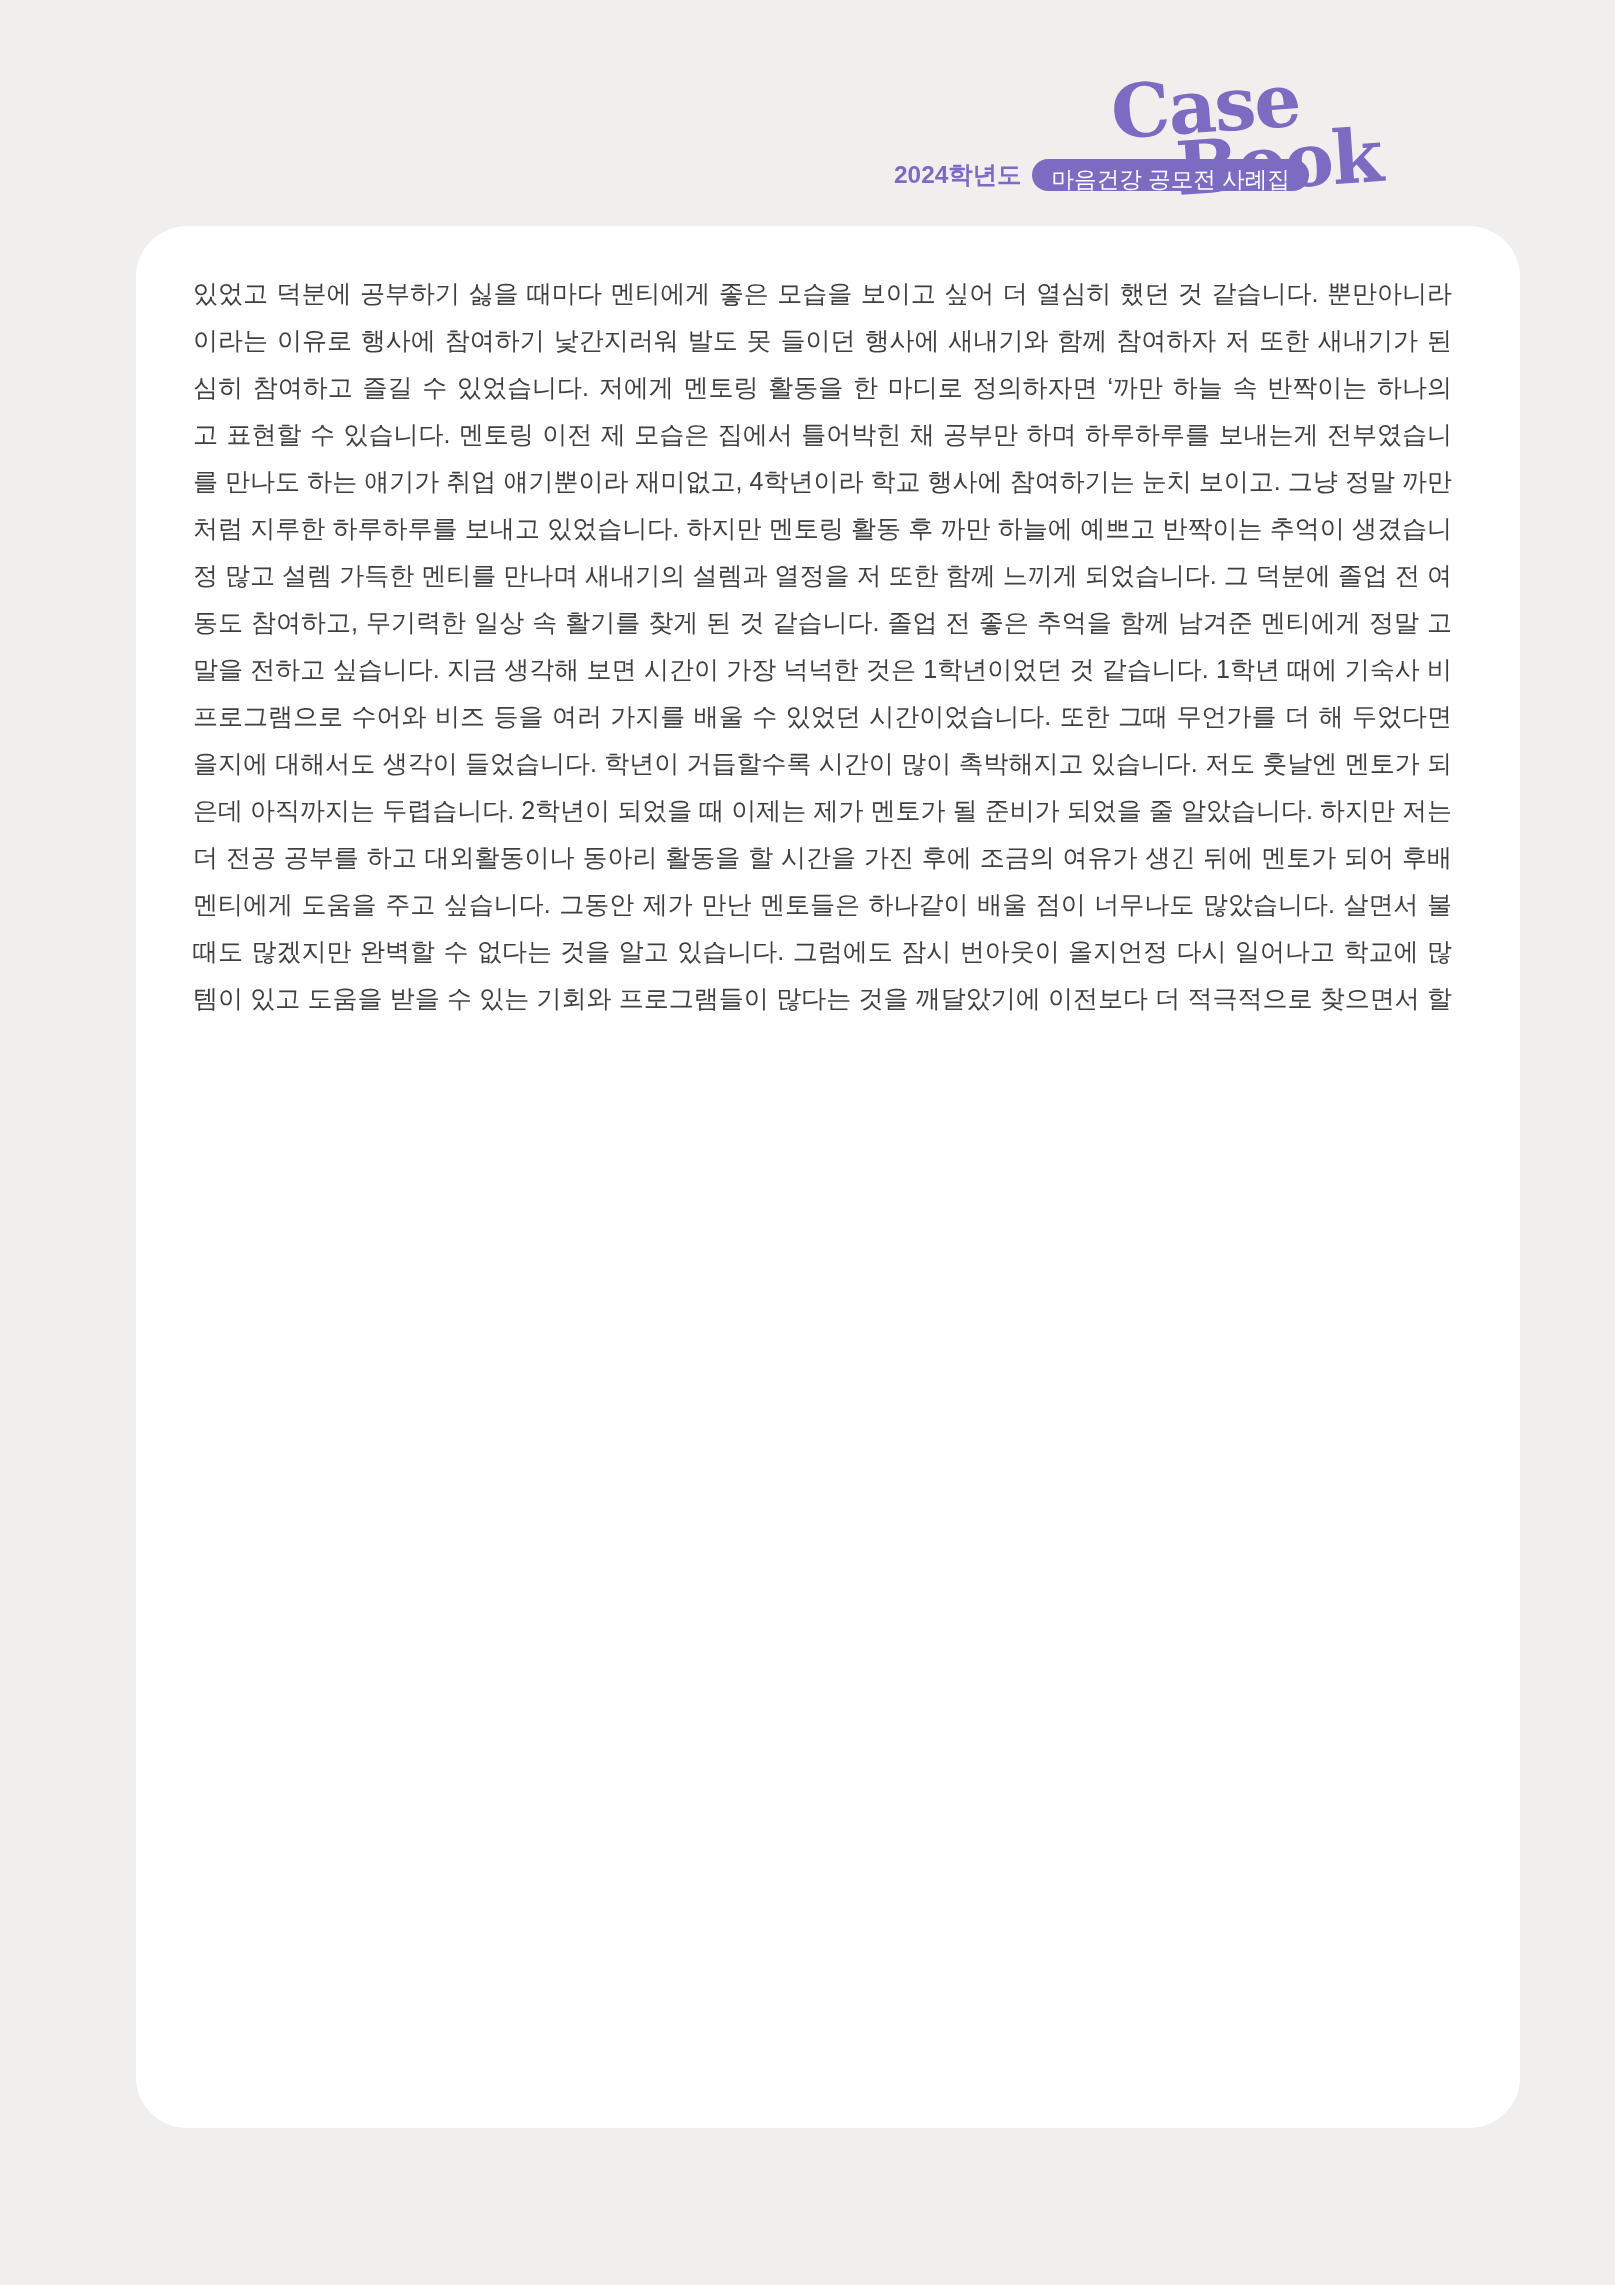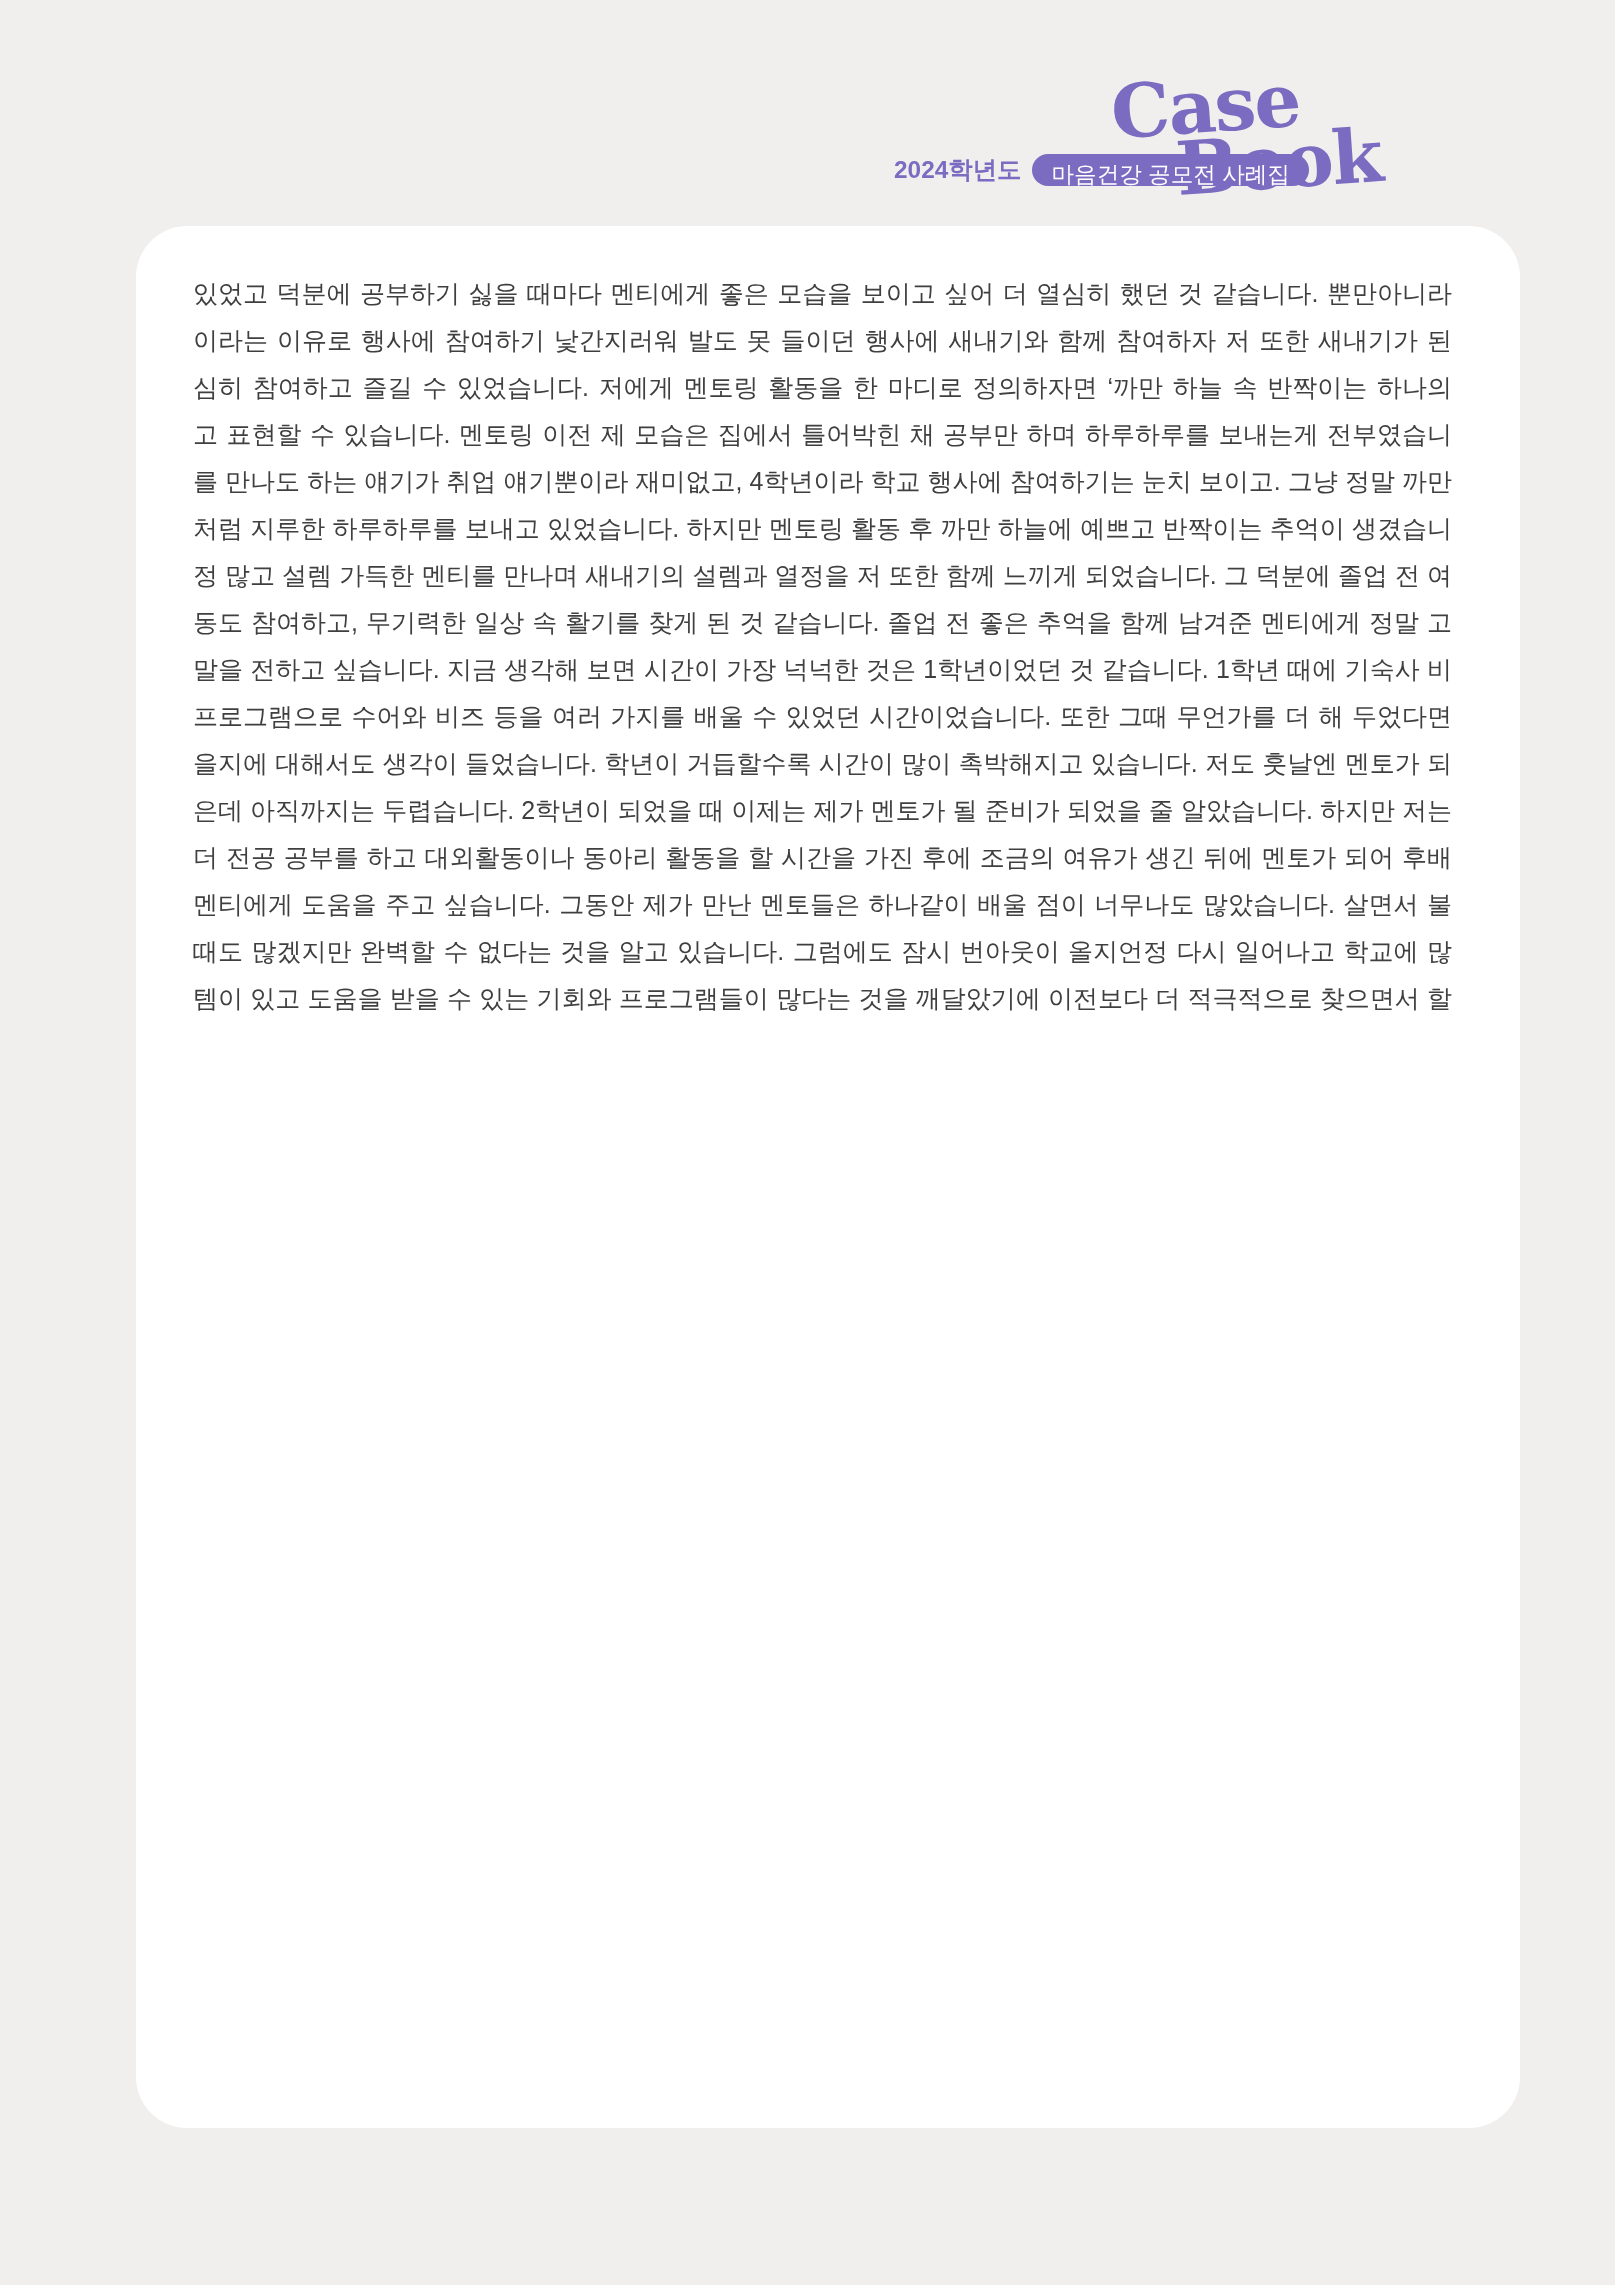--- a/index.html
+++ b/index.html
@@ -32,21 +32,21 @@
     letter-spacing:-1.8px;
     transform:rotate(-4deg);
   }
   .logo-case{left:1111px;top:69px;}
   .logo-book{left:1176px;top:125px;}
   .header-sub{
     position:absolute;
     left:894px;top:154px;
     height:42px;
     display:flex;
-    align-items:flex-start;
+    align-items:center;
     gap:11px;
   }
   .year-label{
     color:var(--accent);
     font-size:24.4px;
     font-weight:bold;
     white-space:nowrap;
   }
   .badge{
     background:var(--accent);

